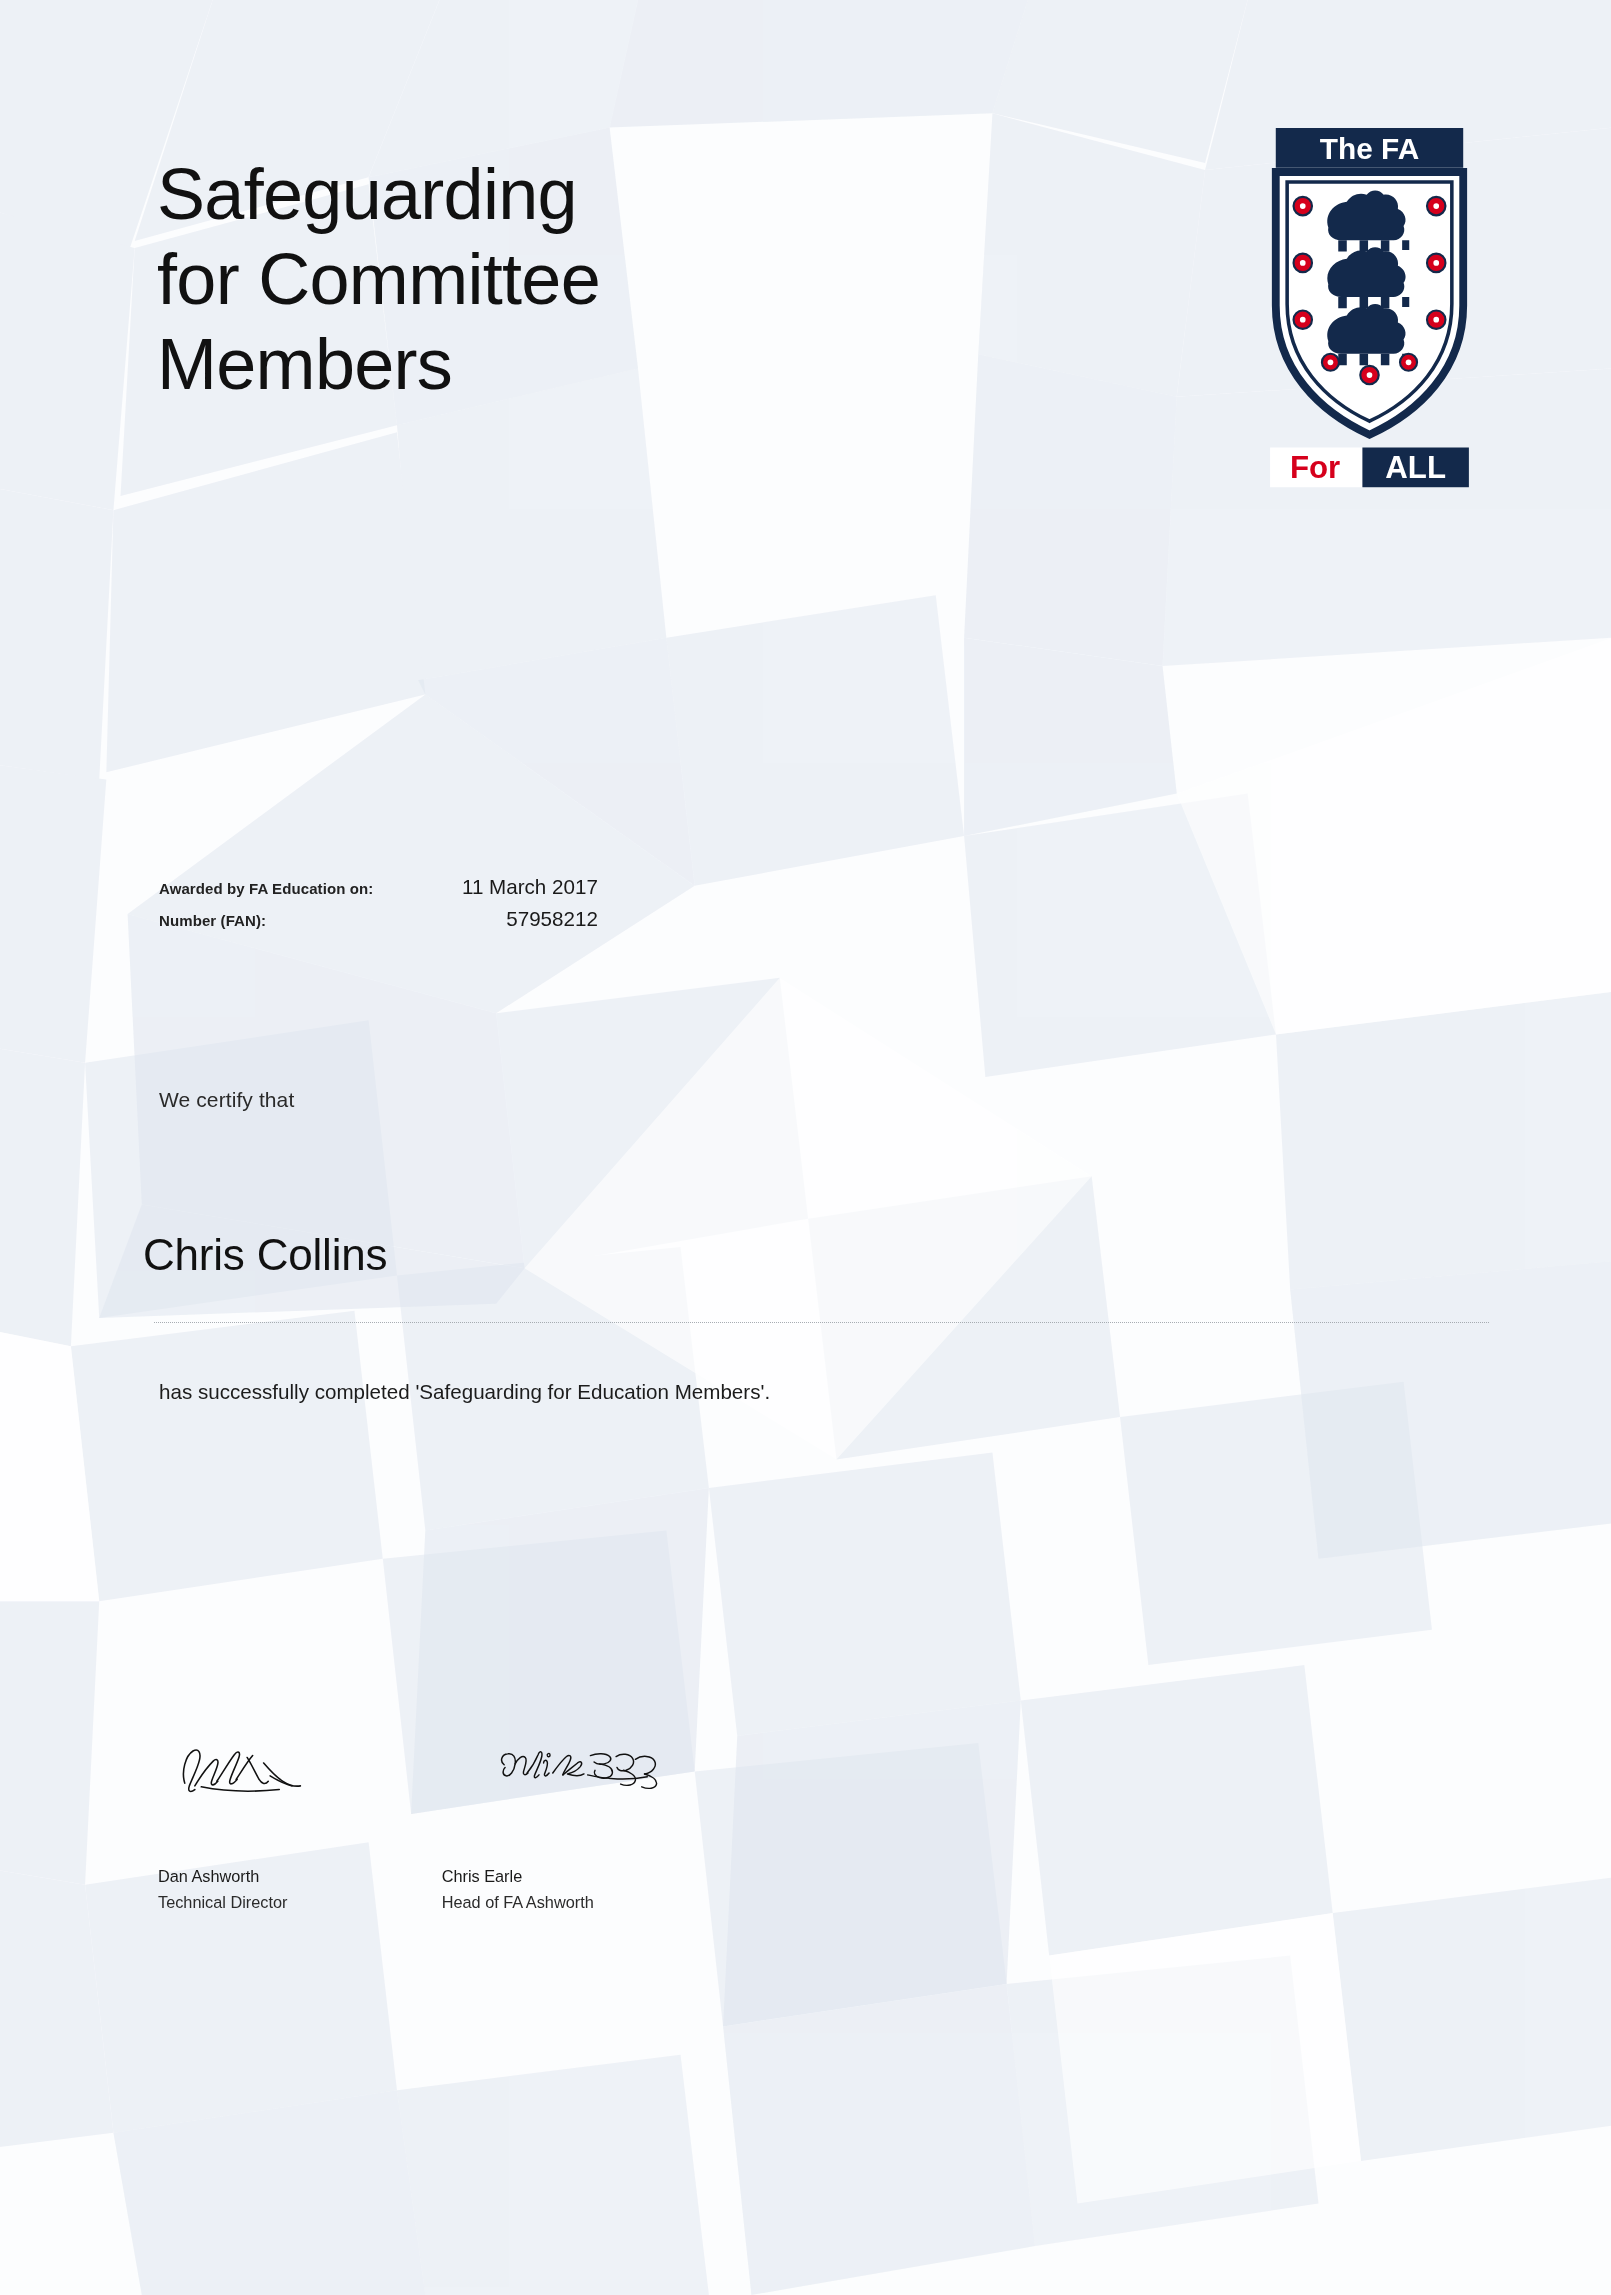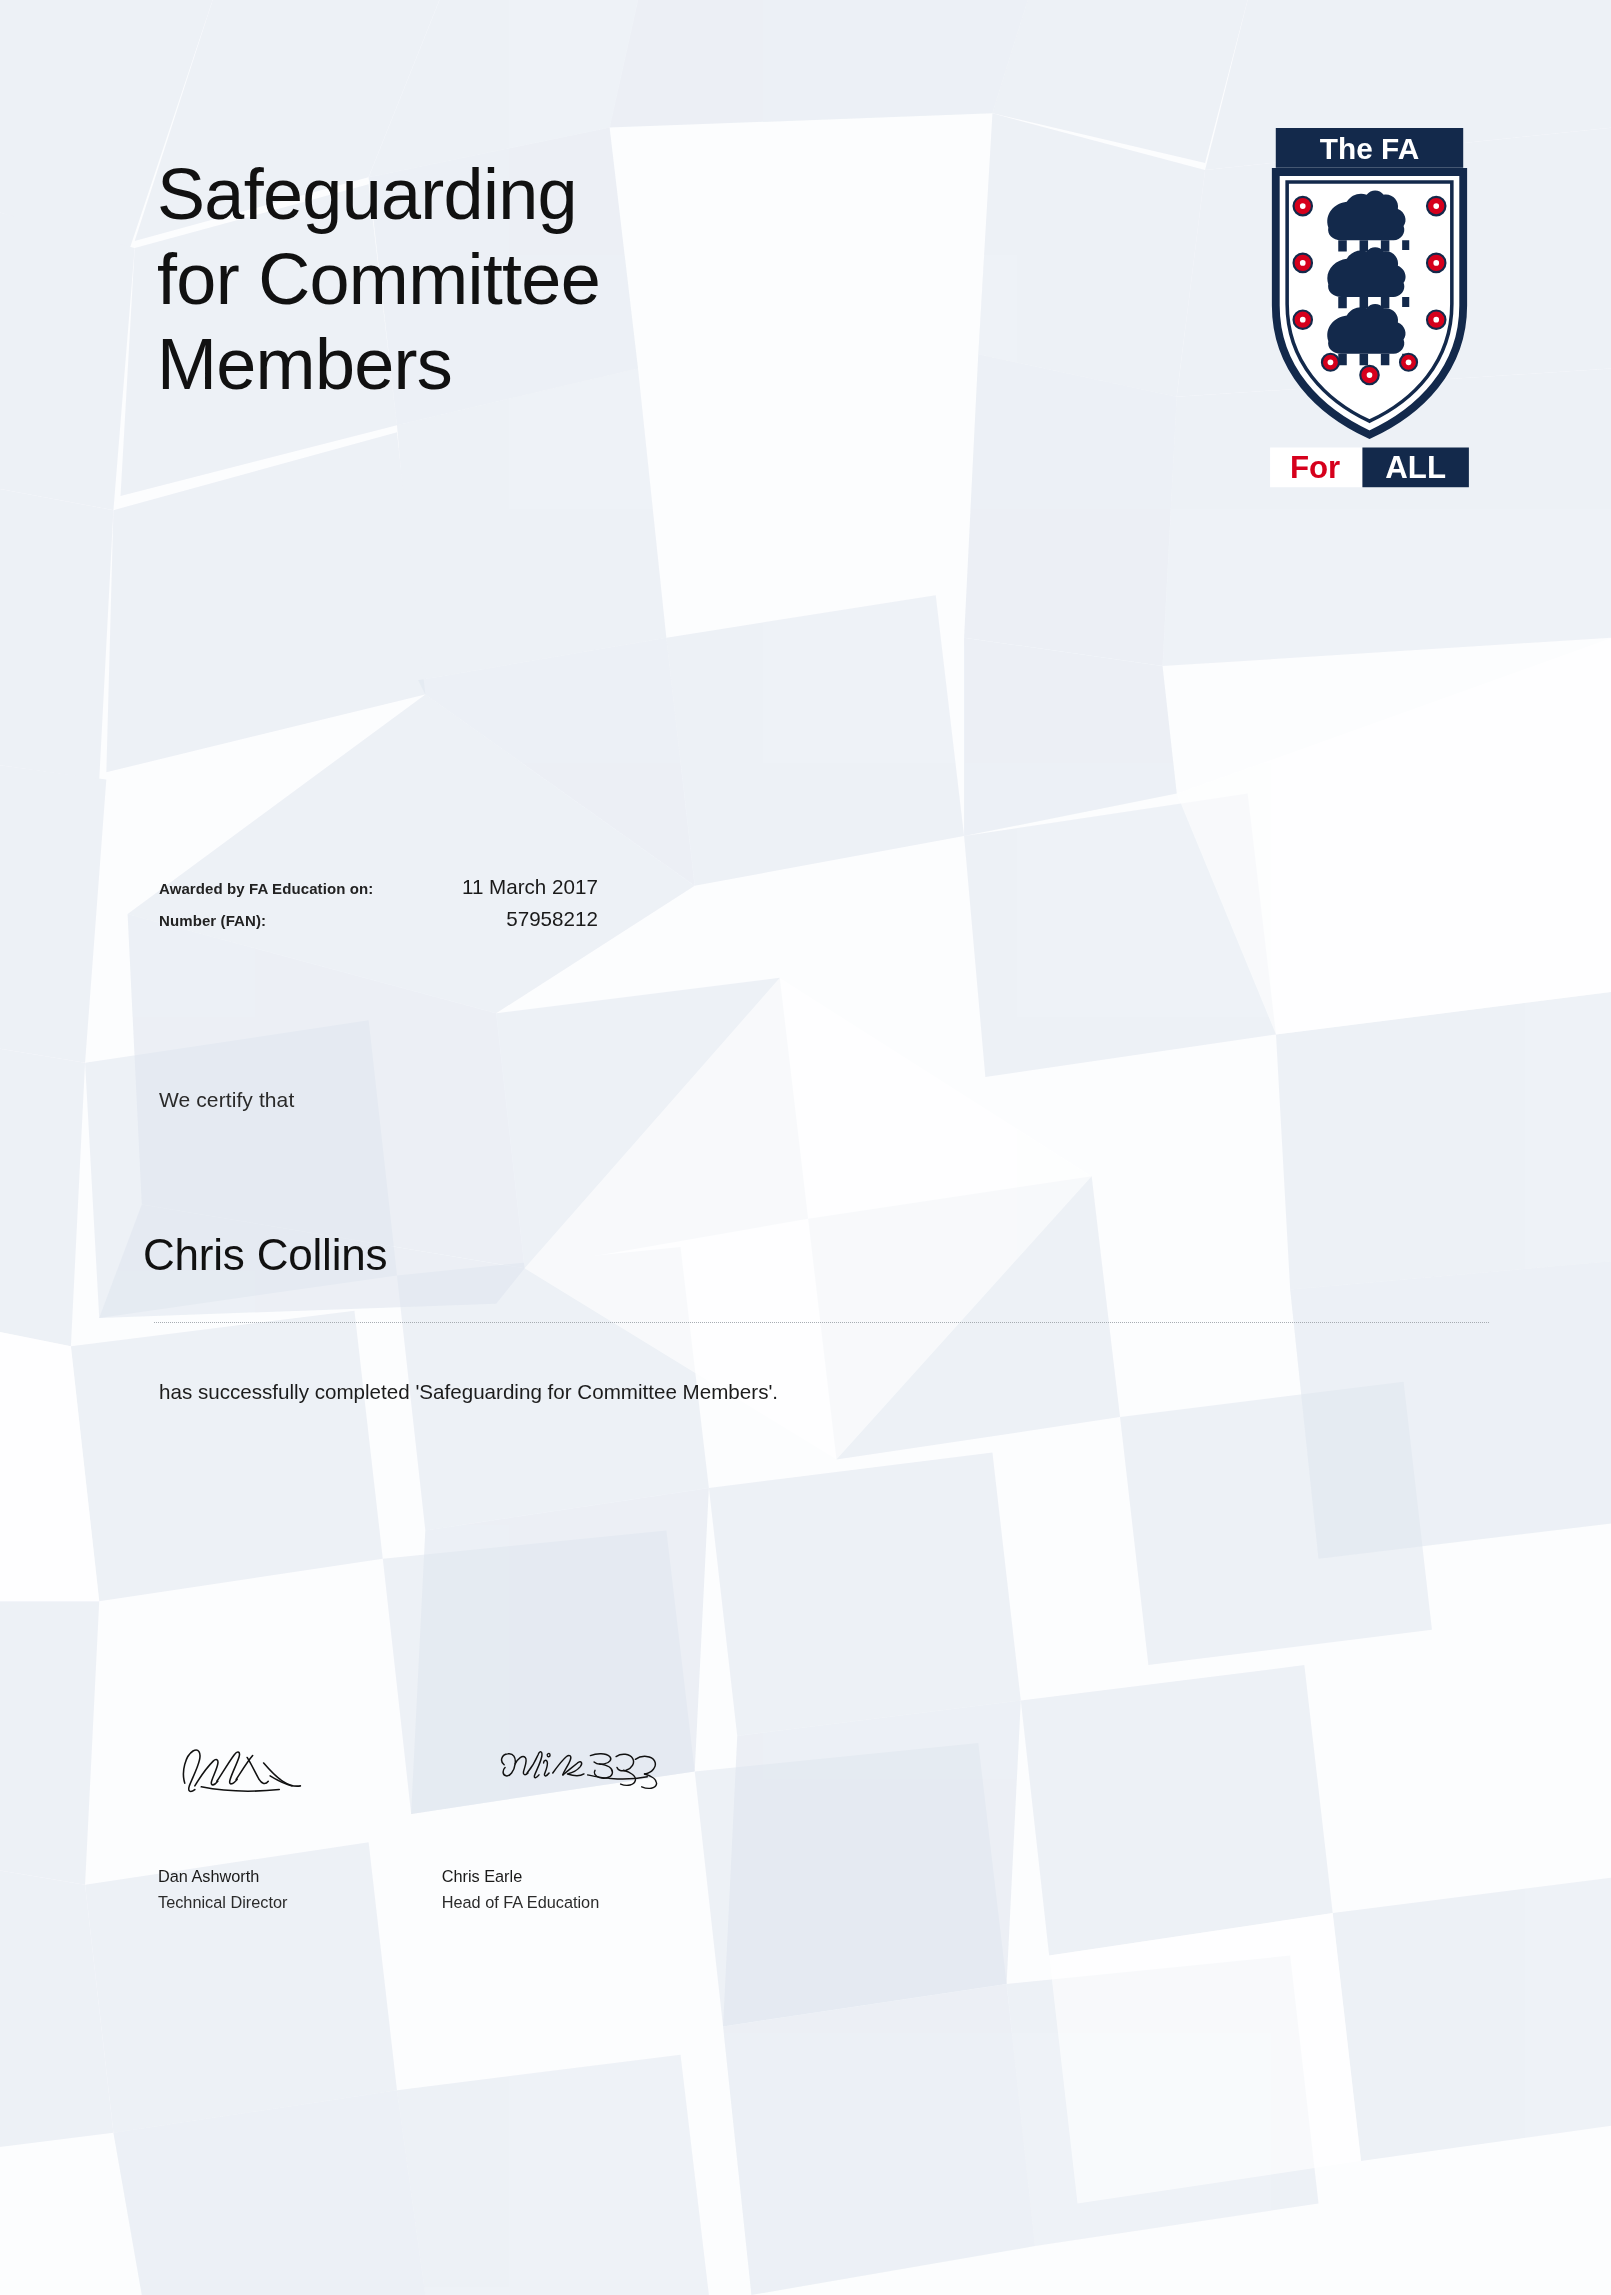--- a/index.html
+++ b/index.html
@@ -286,21 +286,21 @@
         <span class="meta-value">57958212</span>
       </div>
     </div>
 
     <div class="certify">We certify that</div>
 
     <div class="recipient">Chris Collins</div>
 
     <div class="rule"></div>
 
-    <div class="completion">has successfully completed 'Safeguarding for Committee Members'.</div>
+    <div class="completion">has successfully completed 'Safeguarding for Education Members'.</div>
 
     <div class="signatures">
 
       <div class="sig-block one">
         <svg class="sig-img" width="283" height="120" viewBox="0 0 400 170" xmlns="http://www.w3.org/2000/svg">
           <g fill="none" stroke="#111" stroke-width="3.4" stroke-linecap="round" stroke-linejoin="round">
             <path d="M24 118 C16 92 26 58 42 48 C54 41 60 52 56 68 C52 86 40 108 34 124 C30 136 36 140 46 132"></path>
             <path d="M46 124 C58 104 72 84 86 70 C92 64 98 66 96 76 C94 88 84 106 82 116 C81 124 88 124 96 114"></path>
             <path d="M94 114 C106 96 120 72 132 56 C140 46 146 50 142 62 C136 80 124 102 122 114 C121 122 128 122 138 110"></path>
             <path d="M136 110 C148 92 160 72 172 58"></path>
@@ -327,20 +327,20 @@
             <path d="M206 58 C220 52 240 52 248 60 C254 66 248 74 236 76 C226 78 218 76 214 72"></path>
             <path d="M226 76 C240 78 254 84 254 94 C254 104 240 110 226 106 C216 103 212 96 216 90"></path>
             <path d="M262 60 C274 52 292 54 298 64 C304 74 296 86 284 90 C274 93 266 90 264 84"></path>
             <path d="M278 90 C292 94 306 102 304 112 C302 122 286 126 272 120"></path>
             <path d="M304 66 C318 56 340 58 346 70 C352 82 340 96 324 98"></path>
             <path d="M324 98 C338 102 352 110 350 120 C348 130 332 132 318 126"></path>
             <path d="M200 100 C240 110 290 112 330 104"></path>
           </g>
         </svg>
         <div class="sig-name">Chris Earle</div>
-        <div class="sig-role">Head of FA Education</div>
+        <div class="sig-role">Head of FA Ashworth</div>
       </div>
 
     </div>
 
   </div>
 </div>
 
 
 </body></html>

